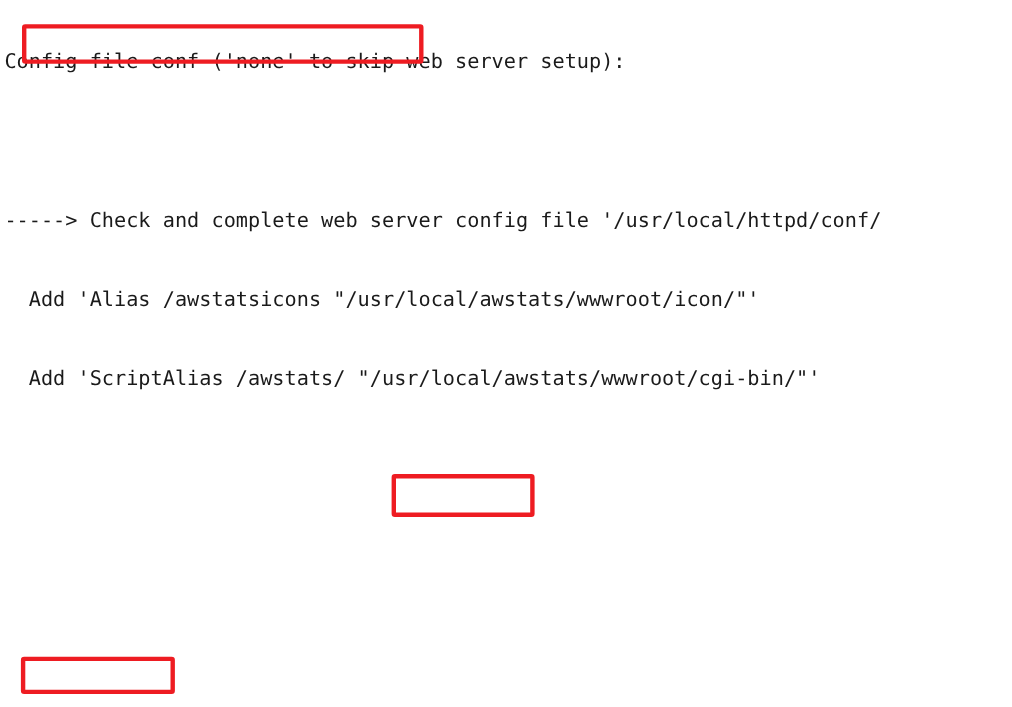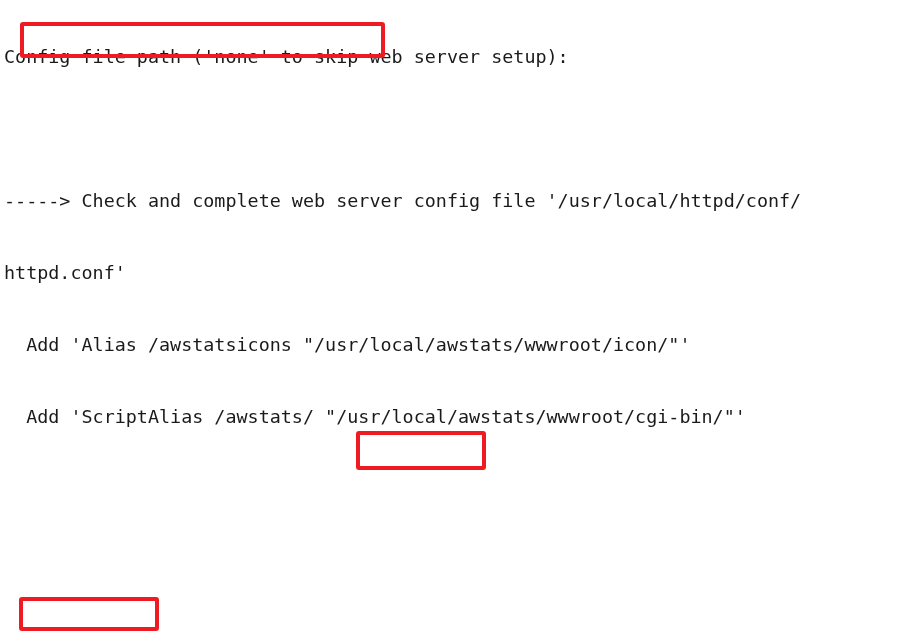--- a/index.html
+++ b/index.html
@@ -68,24 +68,23 @@
     width: 140px;
     height: 34px;
   }
 </style>
 </head>
 <body>
 
 <div id="terminal" style="background: rgb(255, 255, 255); color: rgb(26, 26, 26);">
 
   <div id="console-lines">
-    <div class="line">Config file path ('none' to skip web server setup):</div>
+    <div class="line">Config file conf ('none' to skip web server setup):</div>
     <div class="line blank"></div>
     <div class="line">-----&gt; Check and complete web server config file '/usr/local/httpd/conf/</div>
-    <div class="line">httpd.conf'</div>
     <div class="line">  Add 'Alias /awstatsicons "/usr/local/awstats/wwwroot/icon/"'</div>
     <div class="line">  Add 'ScriptAlias /awstats/ "/usr/local/awstats/wwwroot/cgi-bin/"'</div>
     
     
     
     
     
     
     
     

